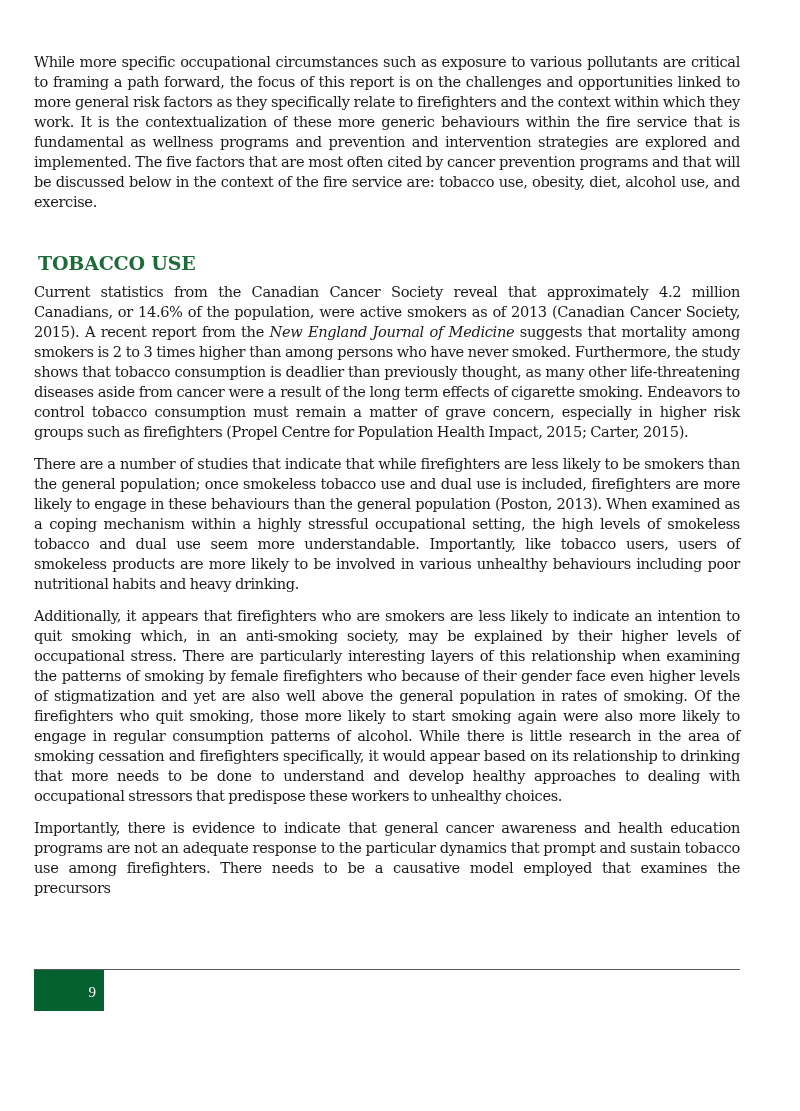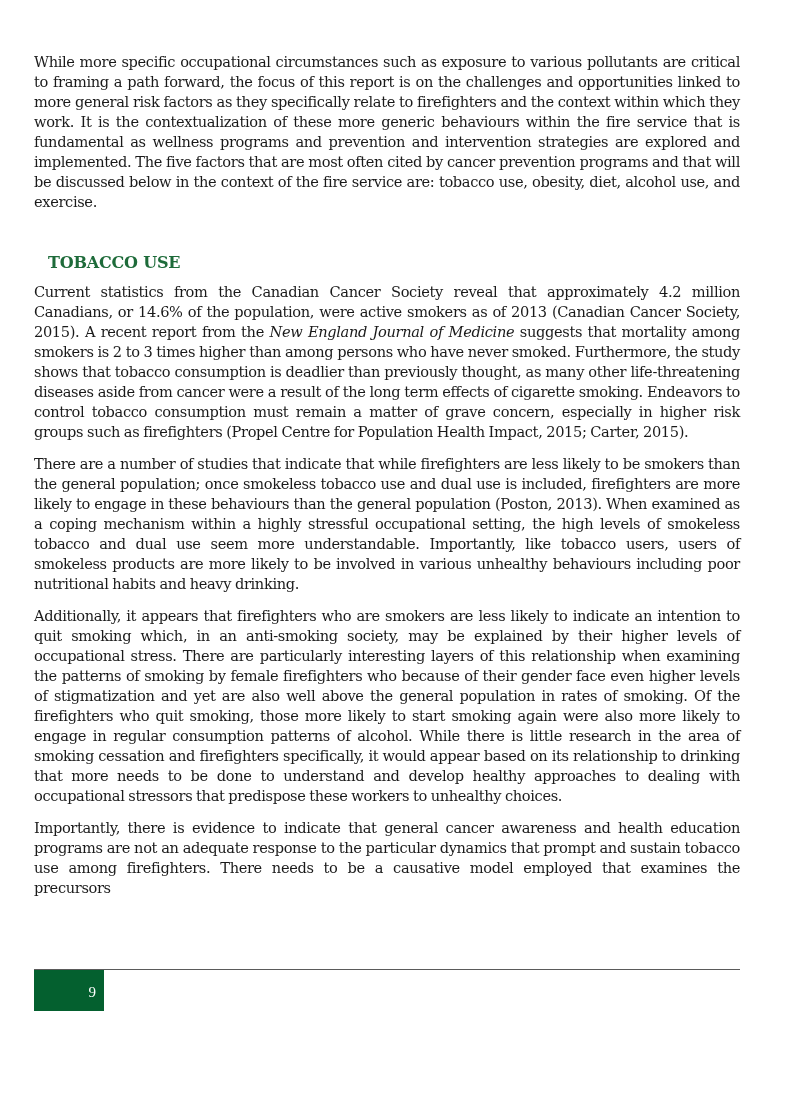--- a/index.html
+++ b/index.html
@@ -24,22 +24,22 @@
     p.body {
       margin: 0 0 12px 0;
       font-size: 14.6px;
       line-height: 20px;
       text-align: justify;
       letter-spacing: -0.35px;
       word-spacing: -0.5px;
     }
     p.body.first { margin-bottom: 0; }
     h2.section-heading {
-      margin: 40px 0 8px 14px;
-      font-size: 16px;
+      margin: 40px 0 8px 4px;
+      font-size: 19px;
       font-weight: bold;
       color: #1e6b3a;
       letter-spacing: -0.2px;
       line-height: 22px;
     }
     em.journal { }
     .footer-rule {
       position: absolute;
       left: 34px;
       top: 969px;

